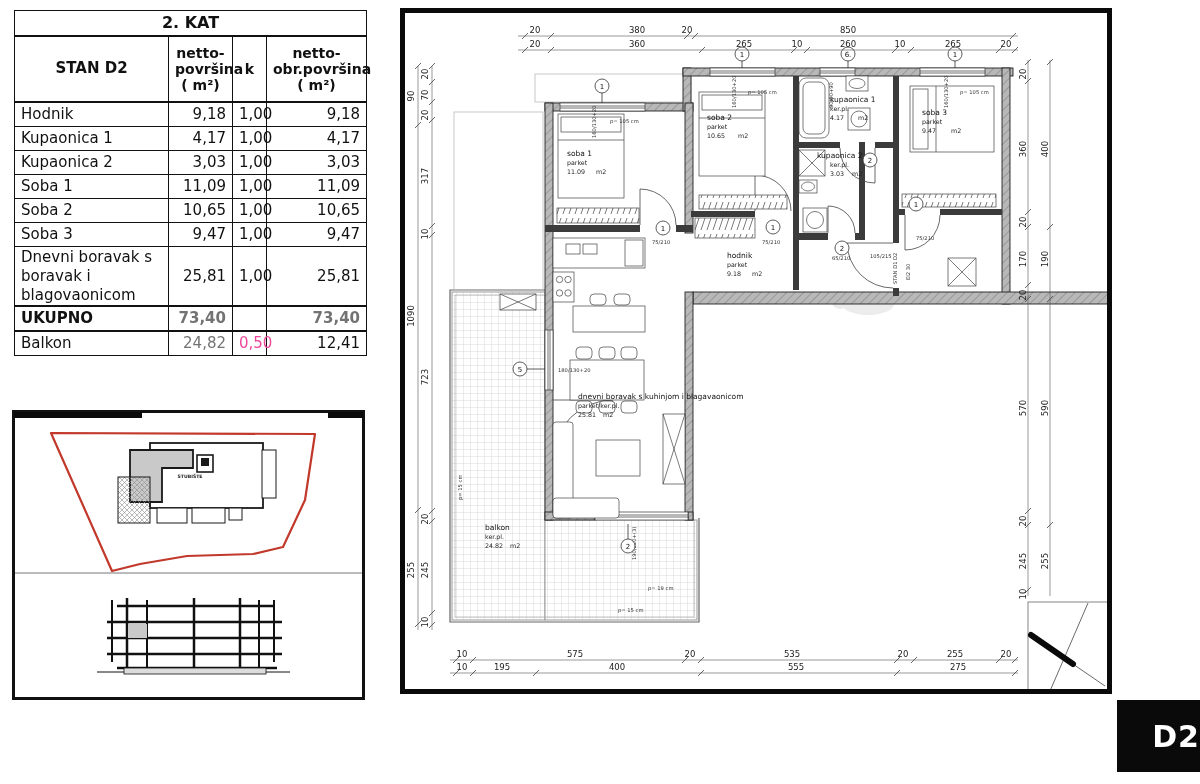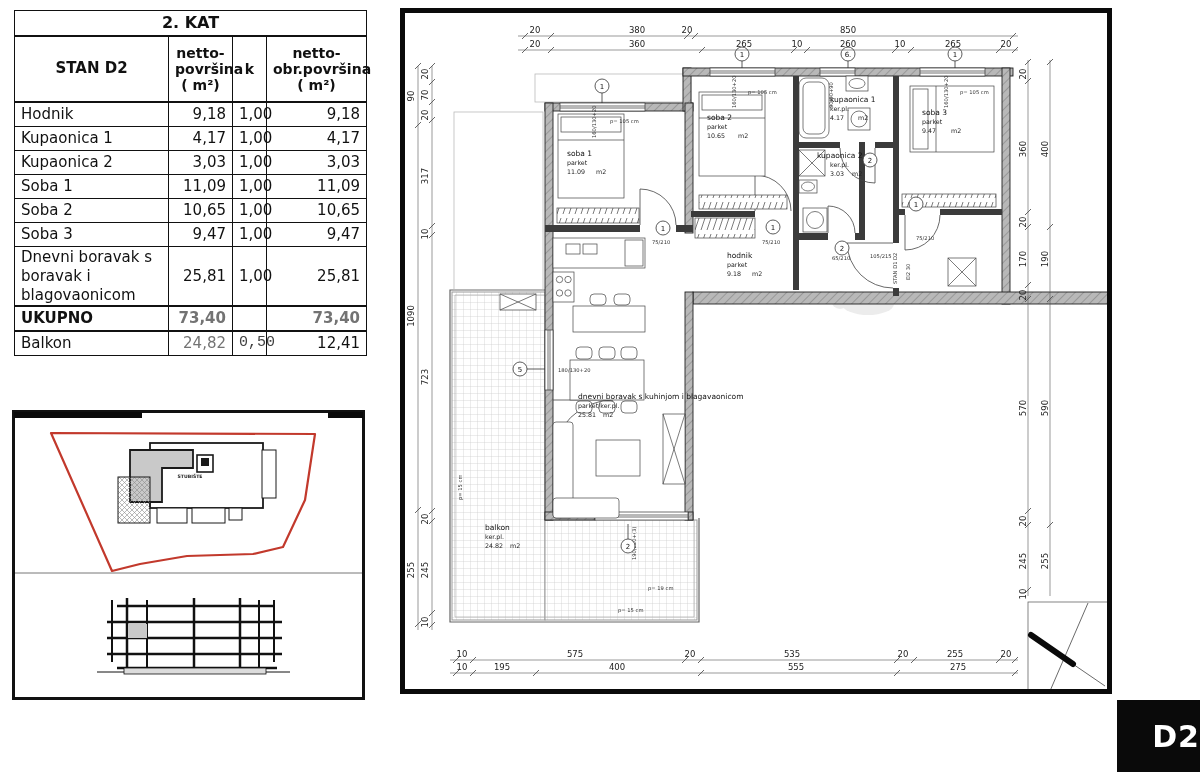--- a/index.html
+++ b/index.html
@@ -8,21 +8,21 @@
   
   #area-table{position:absolute;left:14px;top:10px;width:352px;border-collapse:collapse;
               font-size:15px;color:#111;table-layout:fixed;}
   #area-table td{border:1.6px solid #111;padding:1px 6px;line-height:1.25;}
   #area-table td.ttl{font-weight:bold;text-align:center;font-size:16px;height:22px;border-bottom-width:2.5px;}
   #area-table td.hdr{font-weight:bold;text-align:center;font-size:14px;line-height:1.15;height:62px;border-bottom-width:2.5px;margin-left:23px;}
   #area-table td.hdr.left{text-align:center;font-size:15px;}
   #area-table td.num{text-align:right;}
   #area-table tr.r td{height:21px;}
   #area-table tr.tot td{font-weight:bold;border-top-width:2.5px;margin-top:41px;}
-  #area-table .gray{color:#404040;font-family:Liberation Mono, monospace;}
+  #area-table .gray{color:#ec4899;}
   #area-table .semi{color:#737373;}
   
   #keyplan{position:absolute;left:12px;top:410px;}
   
   #plan{position:absolute;left:400px;top:8px;}
   
   #d2box{position:absolute;left:1117px;top:700px;width:83px;height:72px;background:#0a0a0a;
          color:#fff;display:flex;align-items:center;justify-content:flex-end;
          font-size:30px;font-weight:bold;letter-spacing:1px;}
   svg text{fill:#1c1c1c;}

